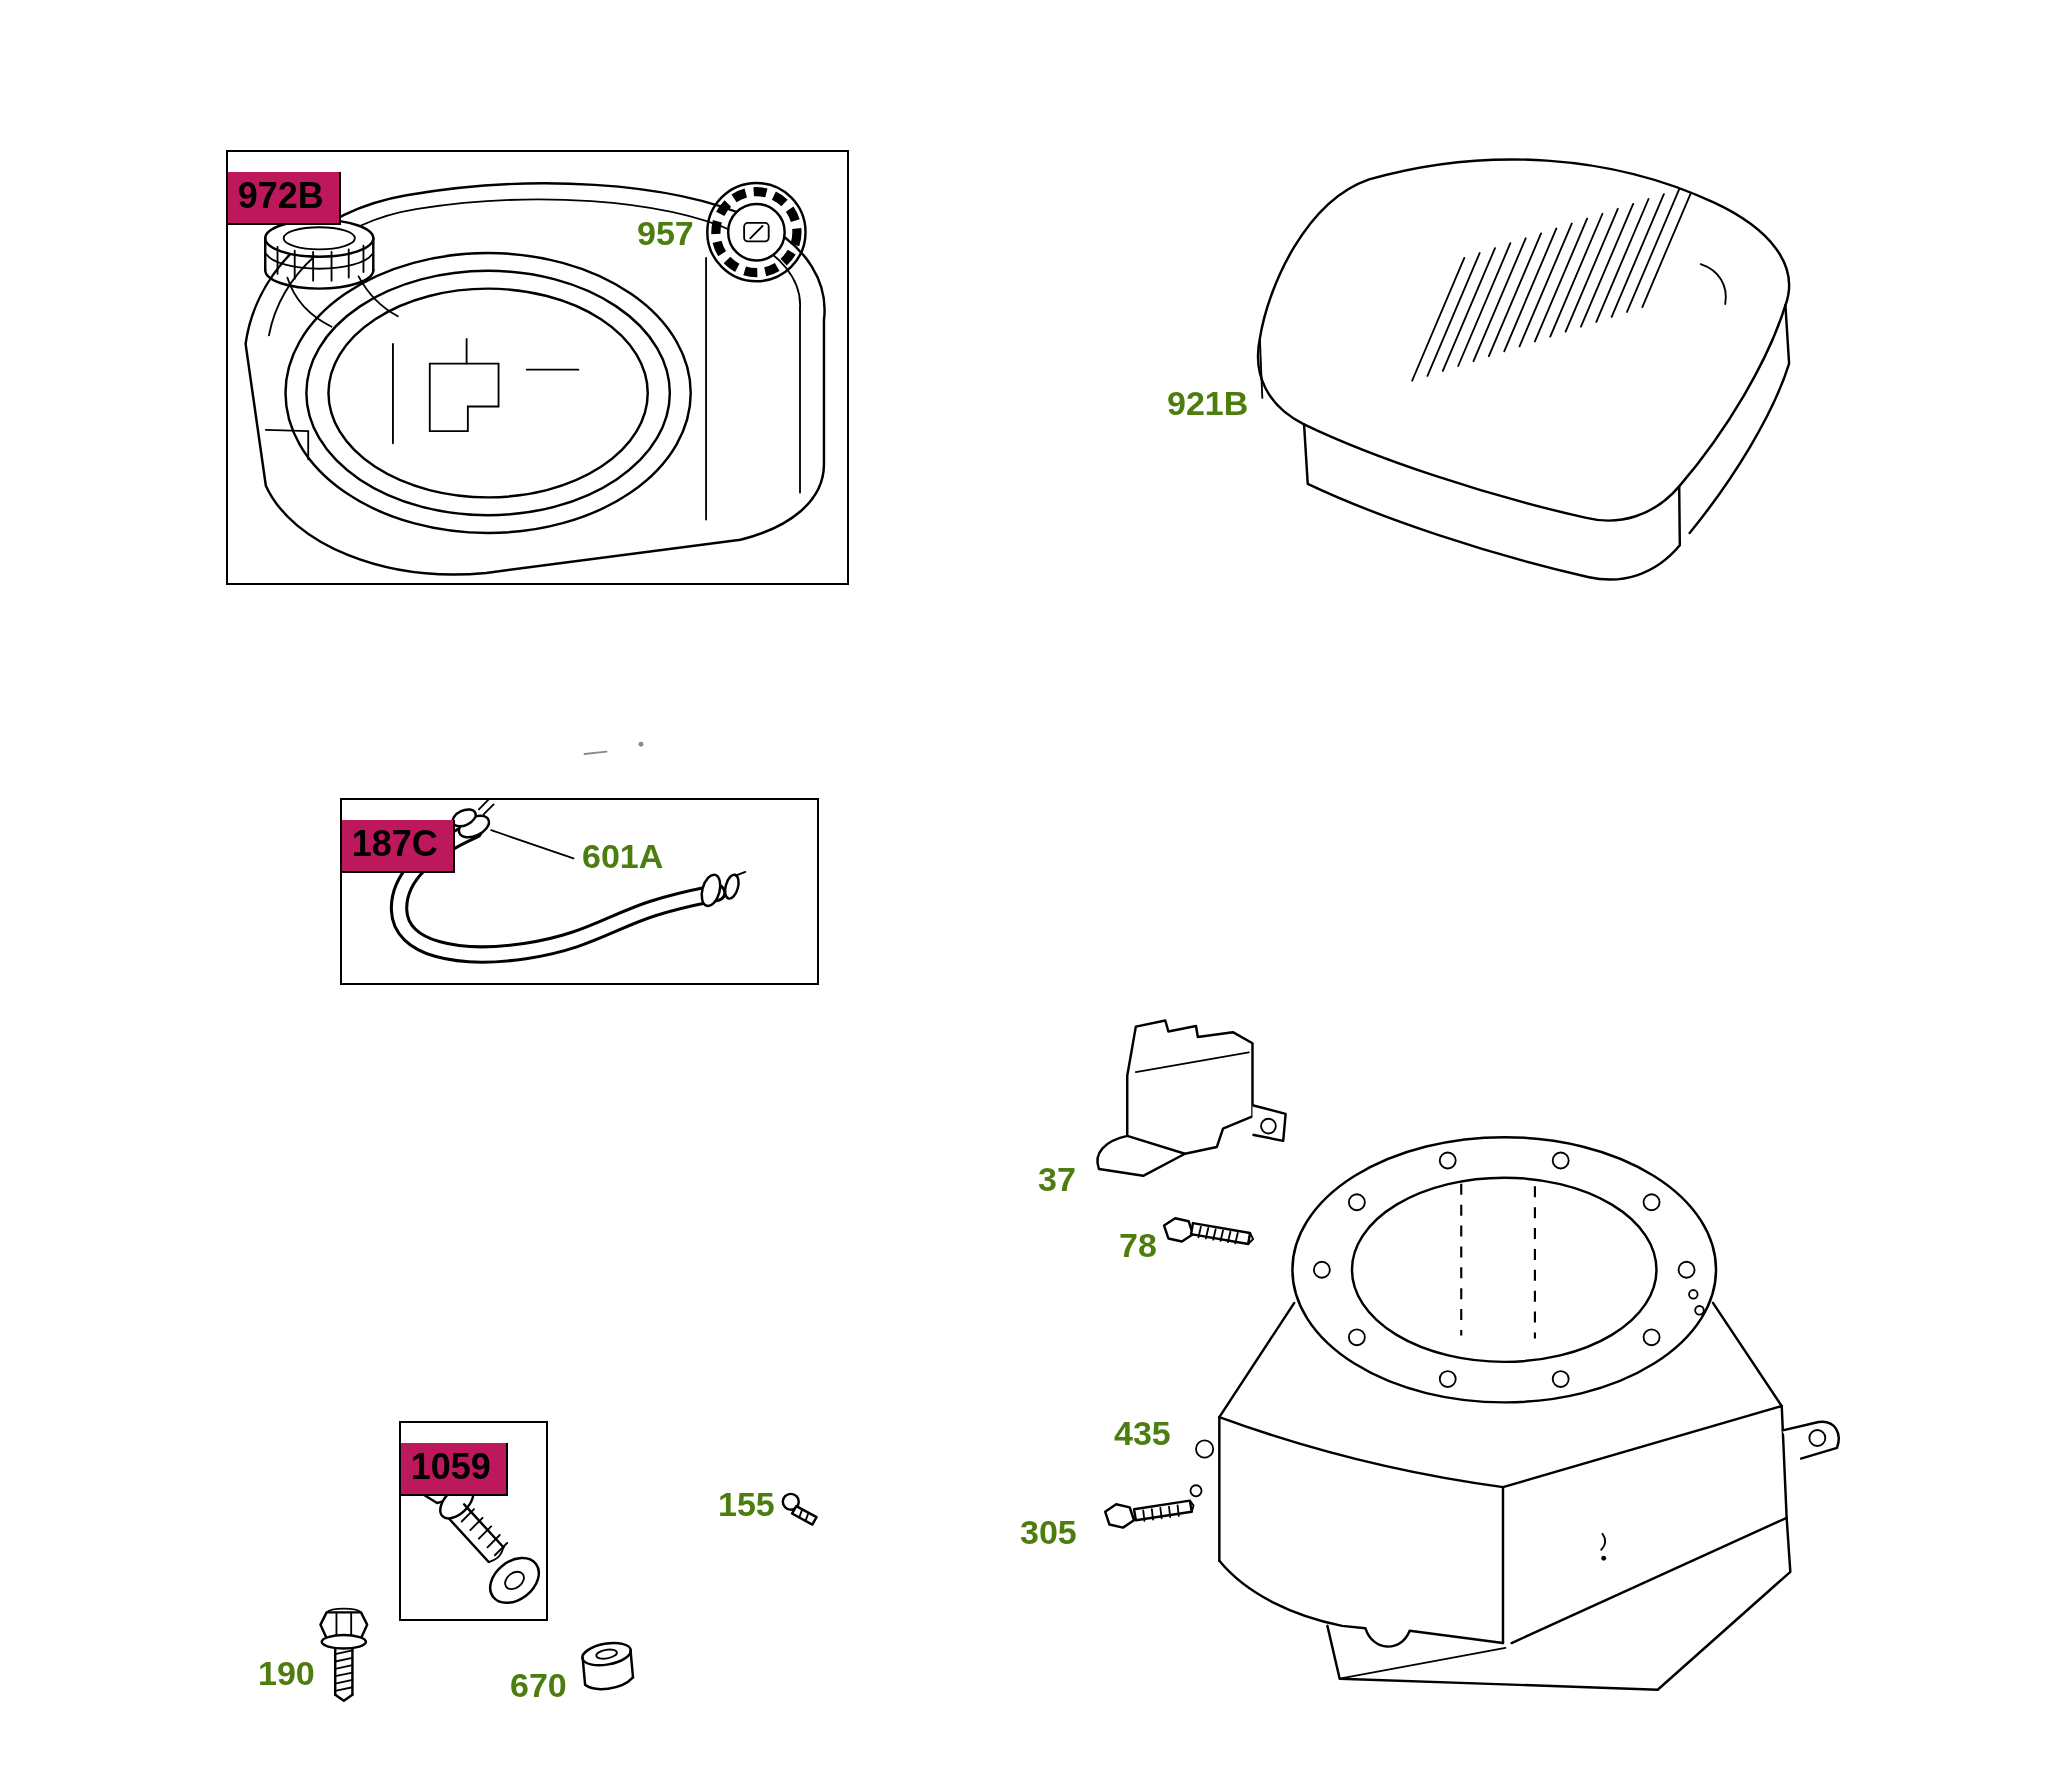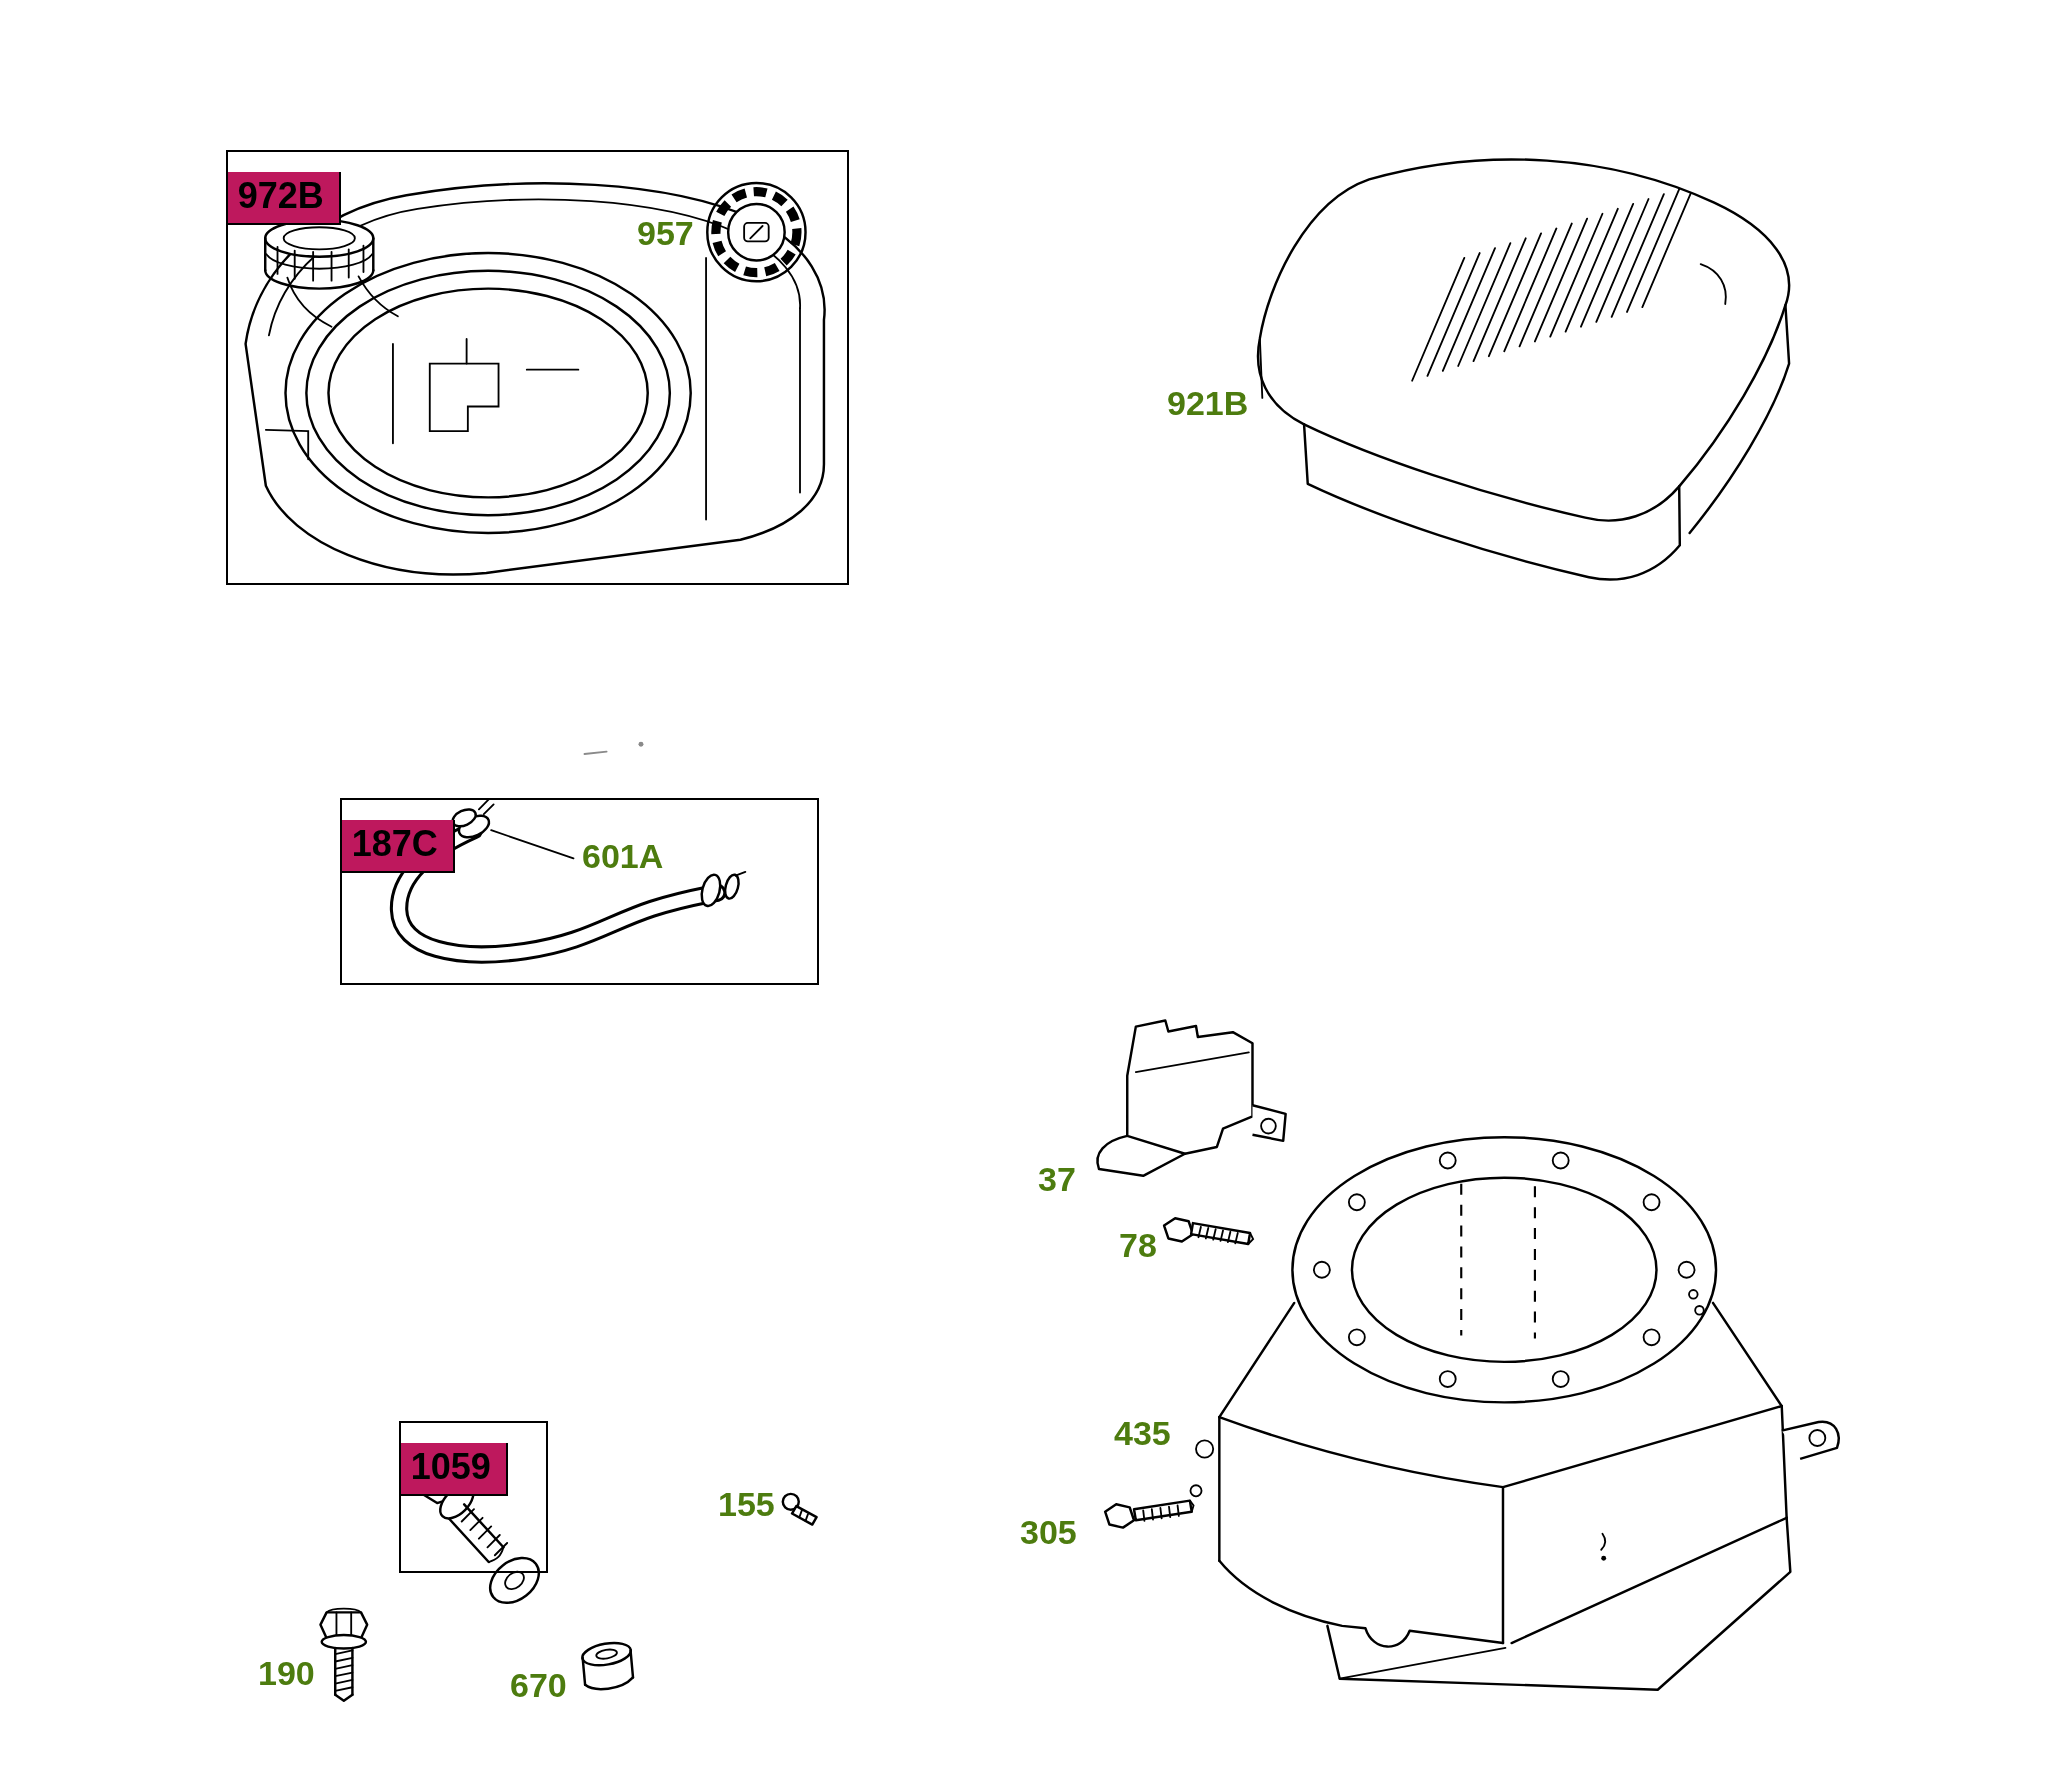--- a/index.html
+++ b/index.html
@@ -220,21 +220,21 @@
   </svg>
 
   <div class="group-box" style="left:226px; top:150px; width:623px; height:435px;">
     <div class="box-tag">972B</div>
   </div>
 
   <div class="group-box" style="left:340px; top:798px; width:479px; height:187px;">
     <div class="box-tag">187C</div>
   </div>
 
-  <div class="group-box" style="left:399px; top:1421px; width:149px; height:152px;">
+  <div class="group-box" style="left:399px; top:1421px; width:149px; height:200px;">
     <div class="box-tag">1059</div>
   </div>
 
   <div class="lbl" style="left:637px; top:216px;">957</div>
 
   <div class="lbl" style="left:1167px; top:386px;">921B</div>
 
   <div class="lbl" style="left:582px; top:839px;">601A</div>
 
   <div class="lbl" style="left:1038px; top:1162px;">37</div>

